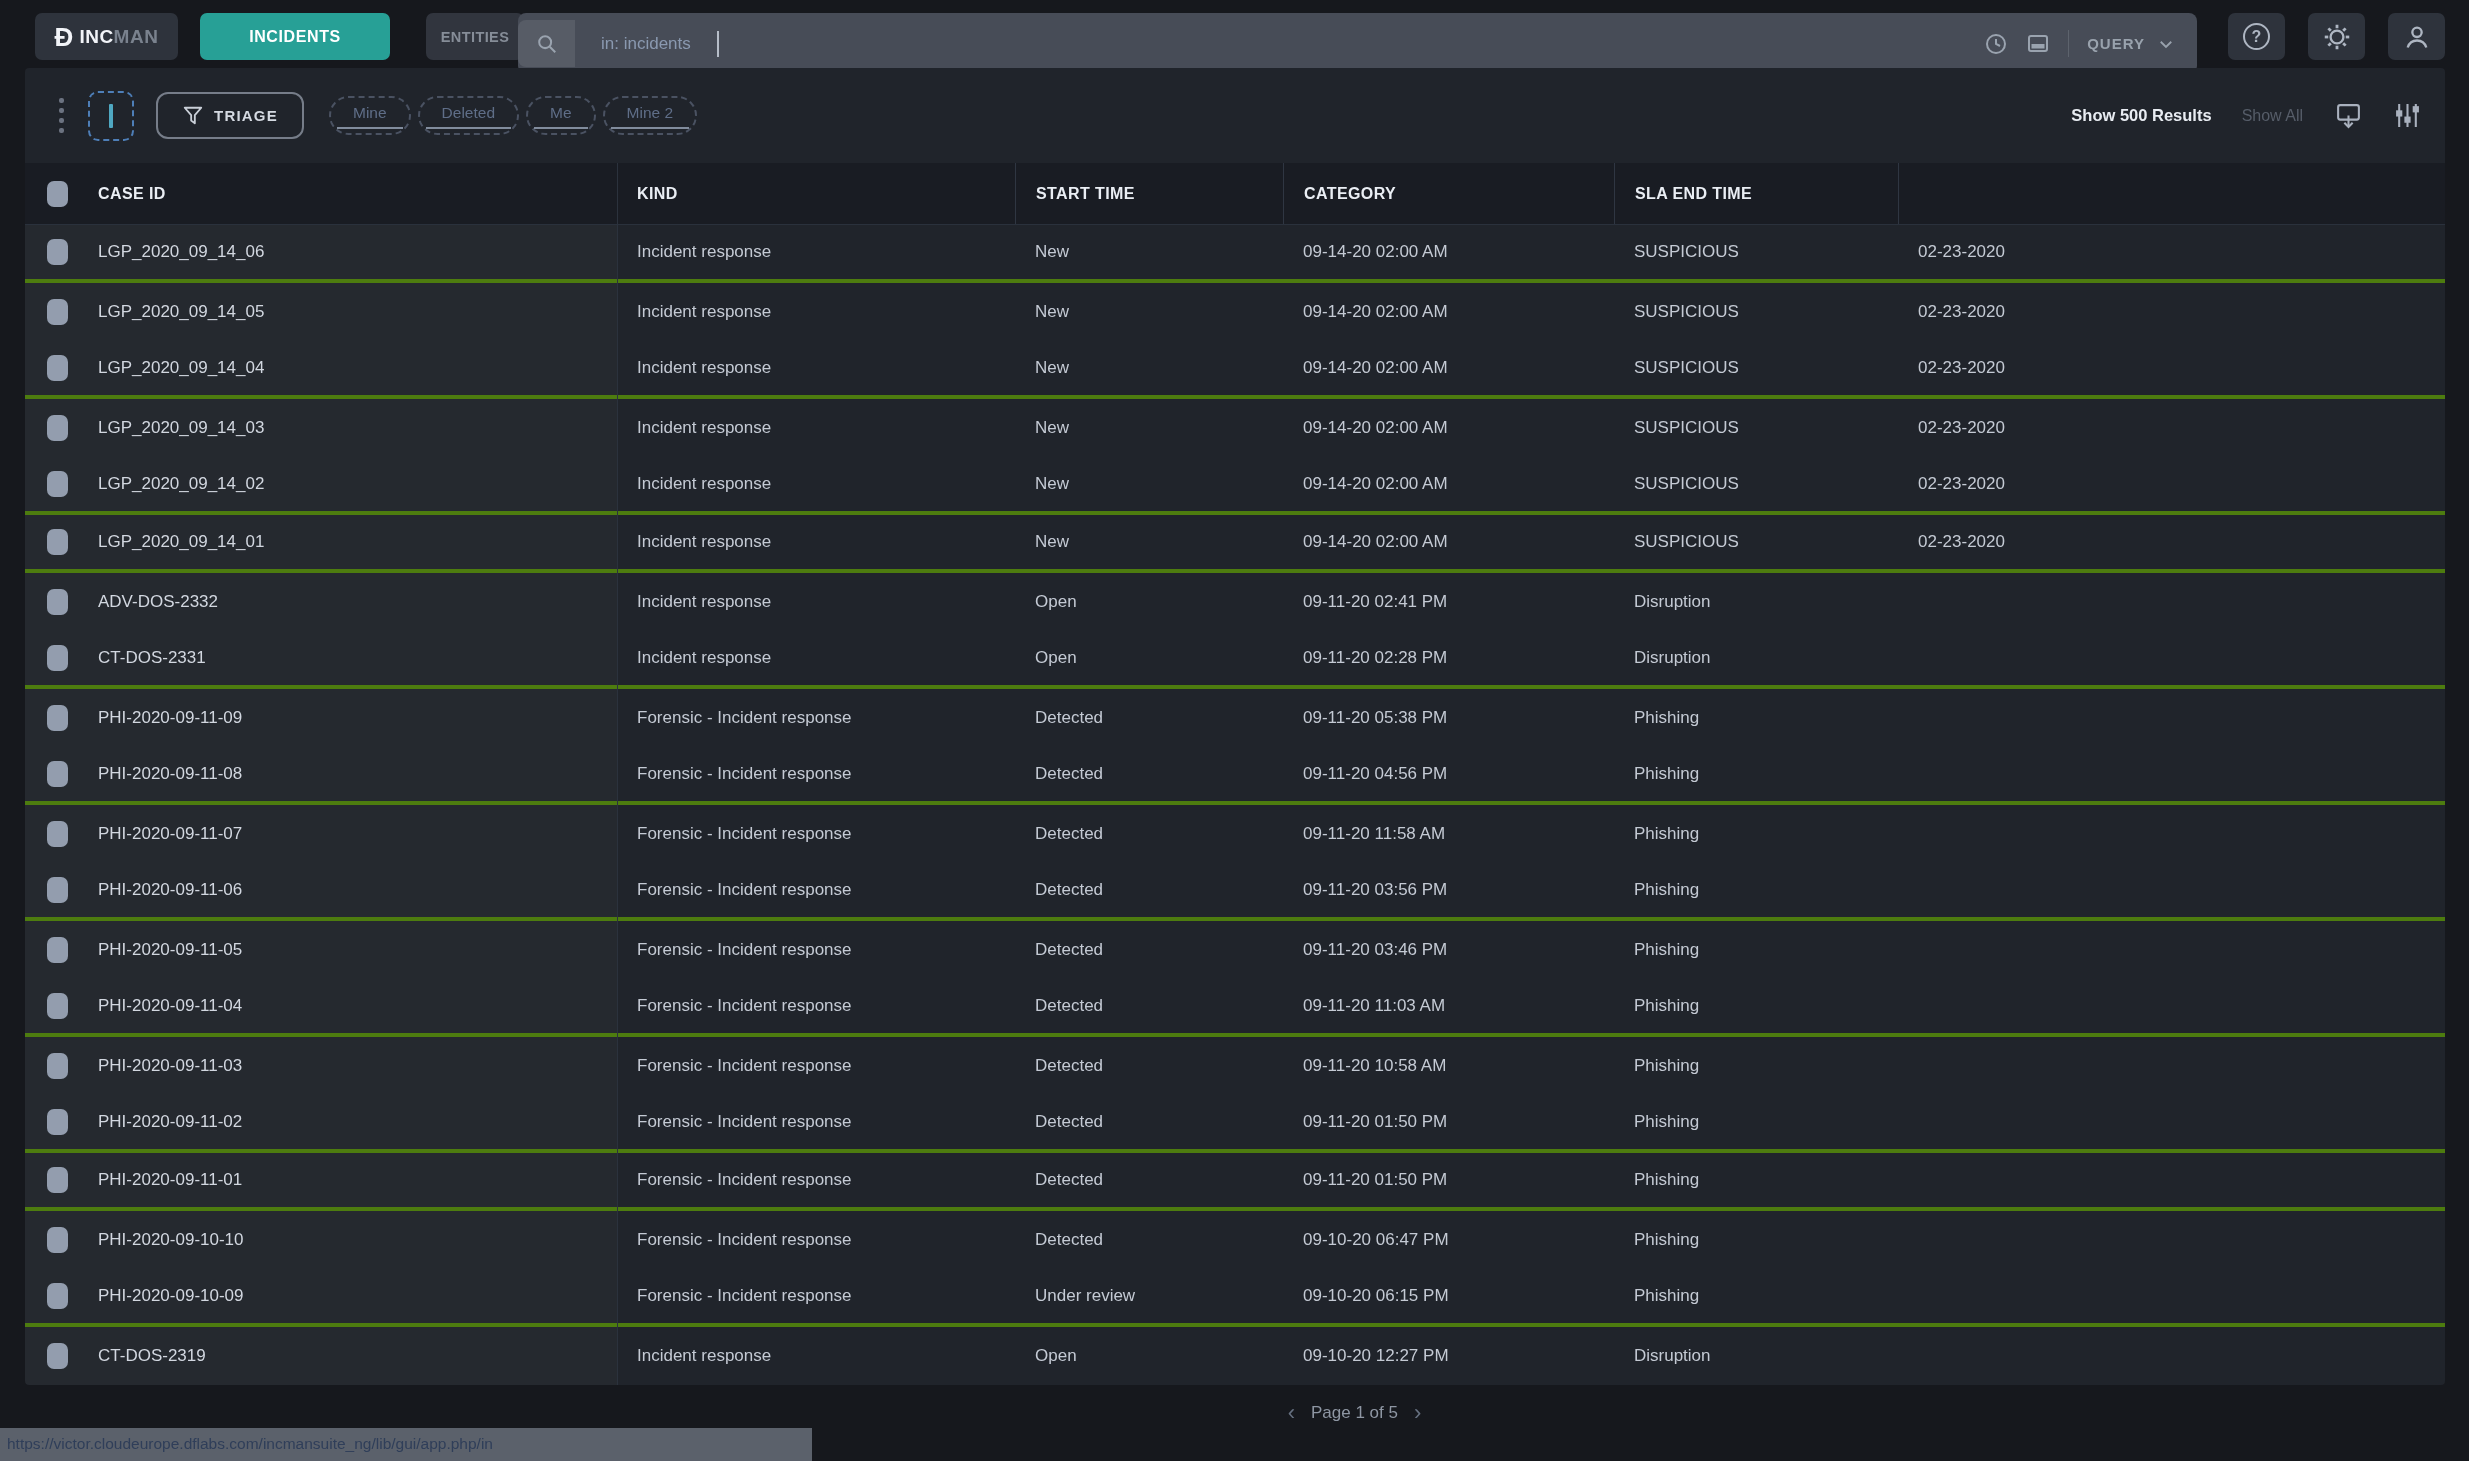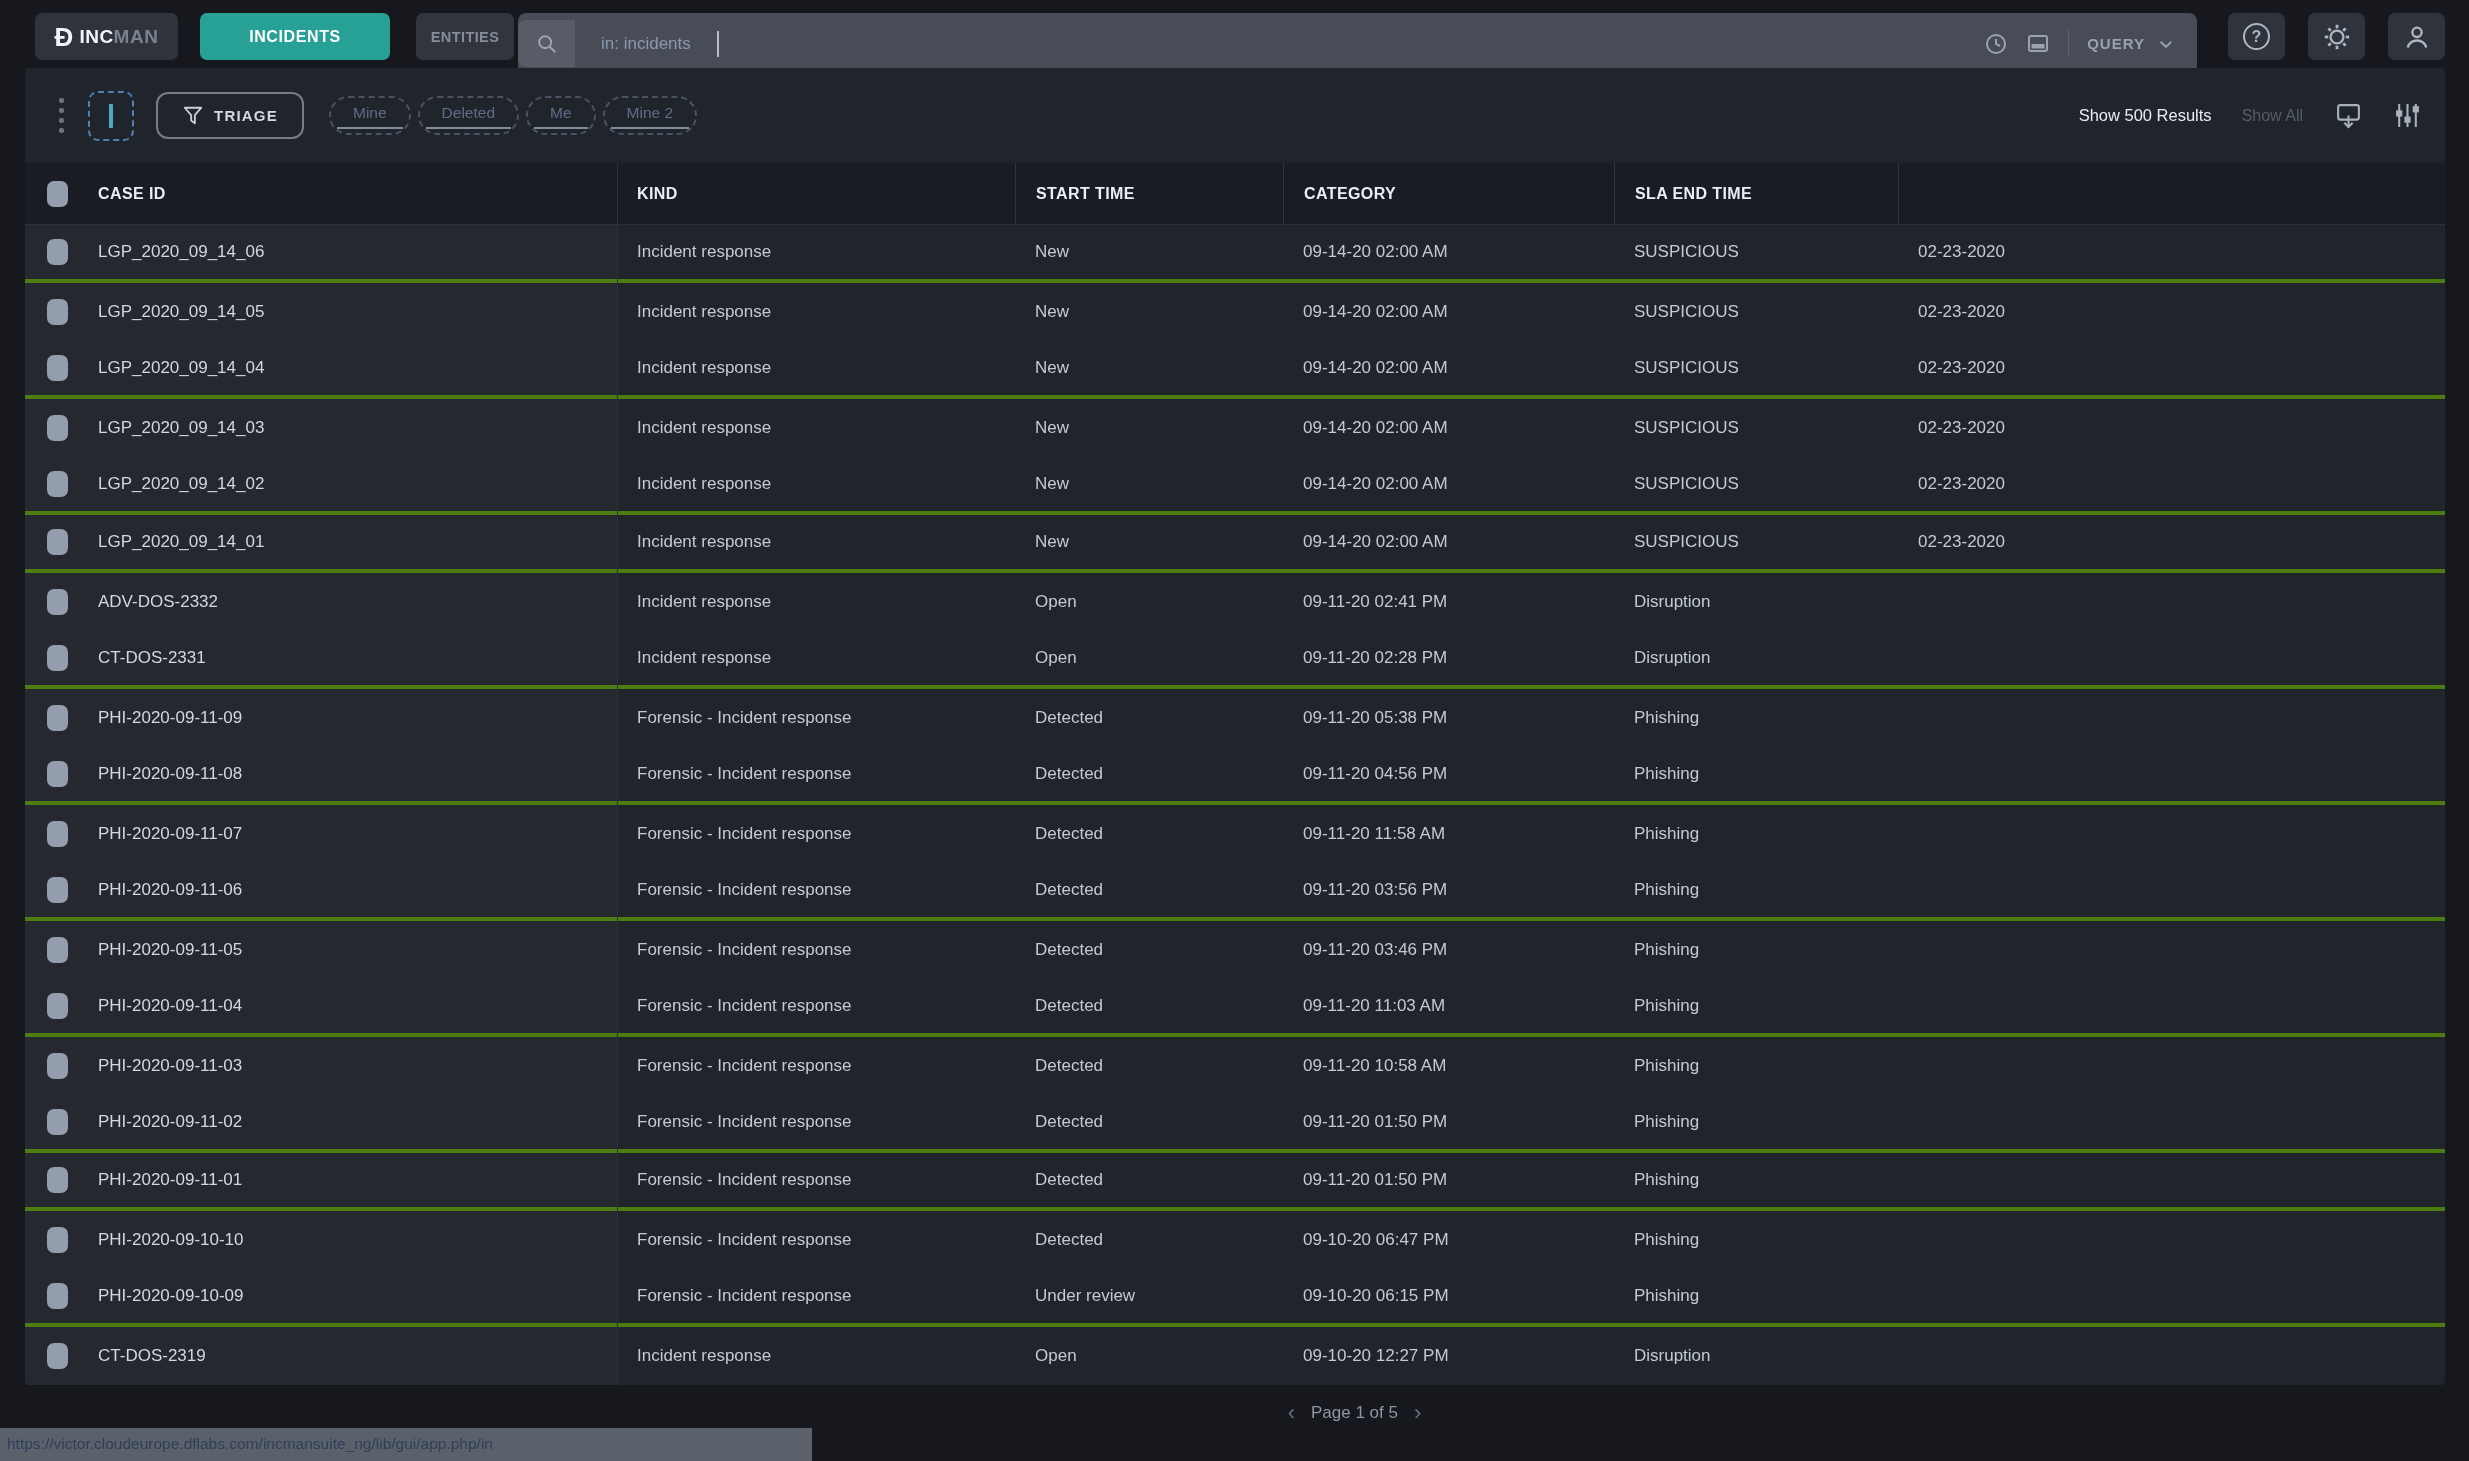--- a/index.html
+++ b/index.html
@@ -18,21 +18,21 @@
   .tb-btn {
     position:absolute; top:13px; height:47px; background:#2E333C; border-radius:7px;
     display:flex; align-items:center; justify-content:center;
   }
   .logo { left:35px; width:143px; gap:6px; }
   .logo-glyph { color:#F2F4F8; font-weight:bold; font-size:26px; line-height:1; }
   .logo-inc { color:#F2F4F8; font-weight:bold; font-size:19px; letter-spacing:.5px;margin-top:7px; }
   .logo-man { color:#7A828E; font-weight:bold; font-size:19px; letter-spacing:.5px; }
   .tab-incidents { left:200px; width:190px; background:#27A096; color:#FFFFFF;
     font-weight:bold; font-size:16px; letter-spacing:.6px; }
-  .tab-entities { left:416px; width:98px; background:#31353E; color:#868D98;
+  .tab-entities { left:426px; width:98px; background:#31353E; color:#868D98;
     font-weight:bold; font-size:14.5px; letter-spacing:.4px; }
 
   .searchbar {
     position:absolute; left:518px; top:13px; width:1679px; height:61px;
     background:#474C57; border-radius:8px; display:flex; align-items:center;
   }
   .search-seg {
     width:57px; height:47px; background:#575C66; border-radius:8px 0 0 8px;
     display:flex; align-items:center; justify-content:center; color:#9AA3AF;
   }
@@ -79,21 +79,21 @@
   .pill {
     margin-left:7px; height:39px; border:2px dashed #4A5262; border-radius:999px;
     background:transparent; display:flex; align-items:center; padding:0 6px;
   }
   .pill.first { margin-left:25px; }
   .pill span {
     color:#5F6E88; font-size:15.5px; padding:2px 16px 5px;
     border-bottom:2px solid #818C9D;
   }
   .tbar-right { margin-left:auto; display:flex; align-items:center; padding-right:24px; }
-  .show-results { color:#E8ECF2; font-weight:normal; font-size:16.5px; }
+  .show-results { color:#E8ECF2; font-weight:bold; font-size:16.5px; }
   .show-all { margin-left:30px; color:#565D69; font-size:16px; }
   .tbar-icon { margin-left:32px; color:#A9B1BE; display:flex; align-items:center; }
 
   
   .thead, .row {
     display:grid;
     grid-template-columns:50px 542px 398px 268px 331px 284px 534px 1fr;
     align-items:center;
   }
   .thead { height:62px; background:#191C23; border-bottom:1px solid #2A313C; position:relative; z-index:2; }

